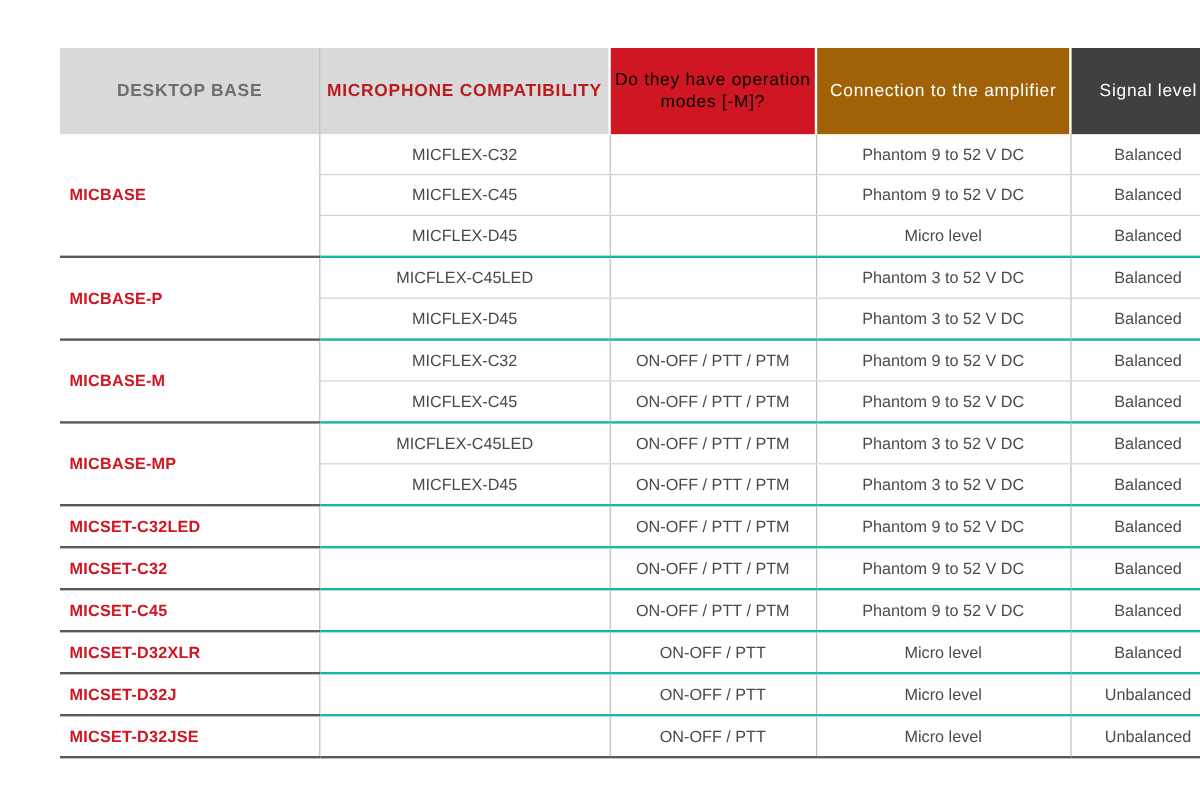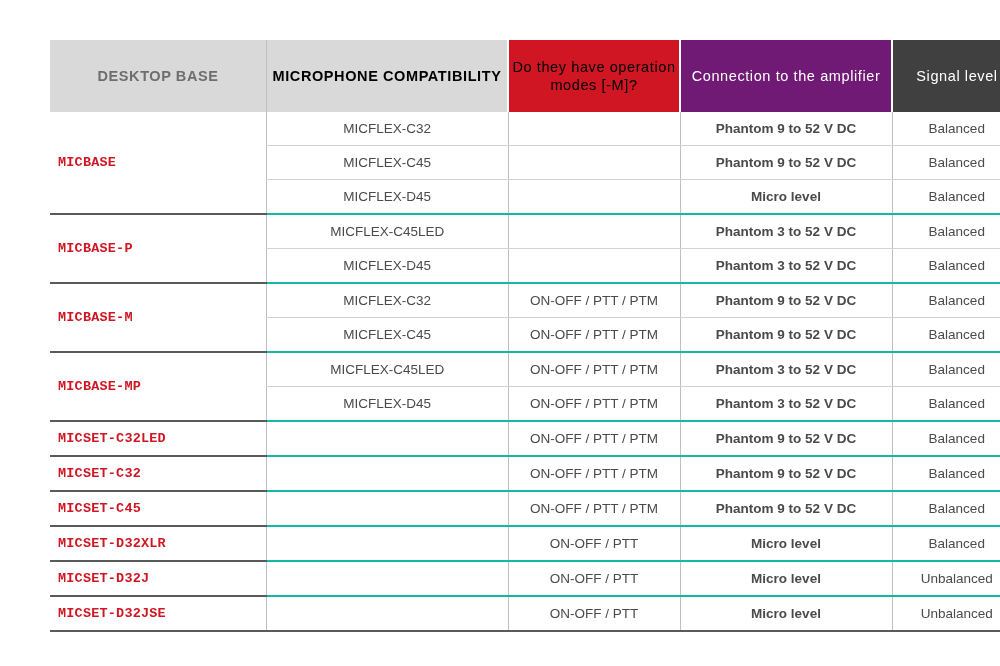--- a/index.html
+++ b/index.html
@@ -40,34 +40,34 @@
     line-height: 1.25;
   }
   th.h-base {
     background: #d9d9d9;
     color: #6e6e6e;
     font-size: 14.5px;
     width: 216px;
   }
   th.h-mic {
     background: #d9d9d9;
-    color: #000000;
+    color: #b91c1c;
     font-size: 14.5px;
     width: 240px;
   }
   th.h-modes {
     background: #cf1622;
     color: #000000;
     font-size: 14.5px;
     font-weight: normal;
     width: 170px;
     border-left: 2px solid #ffffff;
   }
   th.h-conn {
-    background: #701a75;
+    background: #a16207;
     color: #ffffff;
     font-size: 14.5px;
     font-weight: normal;
     width: 210px;
     border-left: 2px solid #ffffff;
   }
   th.h-signal {
     background: #404040;
     color: #ffffff;
     font-size: 14.5px;
@@ -87,39 +87,38 @@
     color: #cf1622;
     font-weight: bold;
     font-size: 13.5px;
     text-align: left;
     padding-left: 8px;
     letter-spacing: 0.2px;
   }
   
   td.col-mic, th.h-mic { border-left: 1px solid #bfbfbf; }
   td.col-modes { border-left: 1px solid #bfbfbf; }
-  td.col-conn  { border-left: 1px solid #bfbfbf; font-weight: bold; }
+  td.col-conn  { border-left: 1px solid #bfbfbf; }
   td.col-signal{ border-left: 1px solid #bfbfbf; }
 
   
   tr.row-thin td.col-mic,
   tr.row-thin td.col-modes,
   tr.row-thin td.col-conn,
   tr.row-thin td.col-signal {
     border-bottom: 1px solid #d2d2d2;
   }
   tr.group-end td {
     border-bottom: 2px solid #14b8a6;
   }
   tr.last-row td {
     border-bottom: 2px solid #5a5a5a;
   }
   td.base.group-cell {
     border-bottom: 2px solid #5a5a5a;
-    font-family: Liberation Mono, monospace;
   }
 </style>
 </head>
 <body>
 
 <div class="sheet">
   <table class="compat">
     <thead>
       <tr>
         <th class="h-base">DESKTOP BASE</th>

